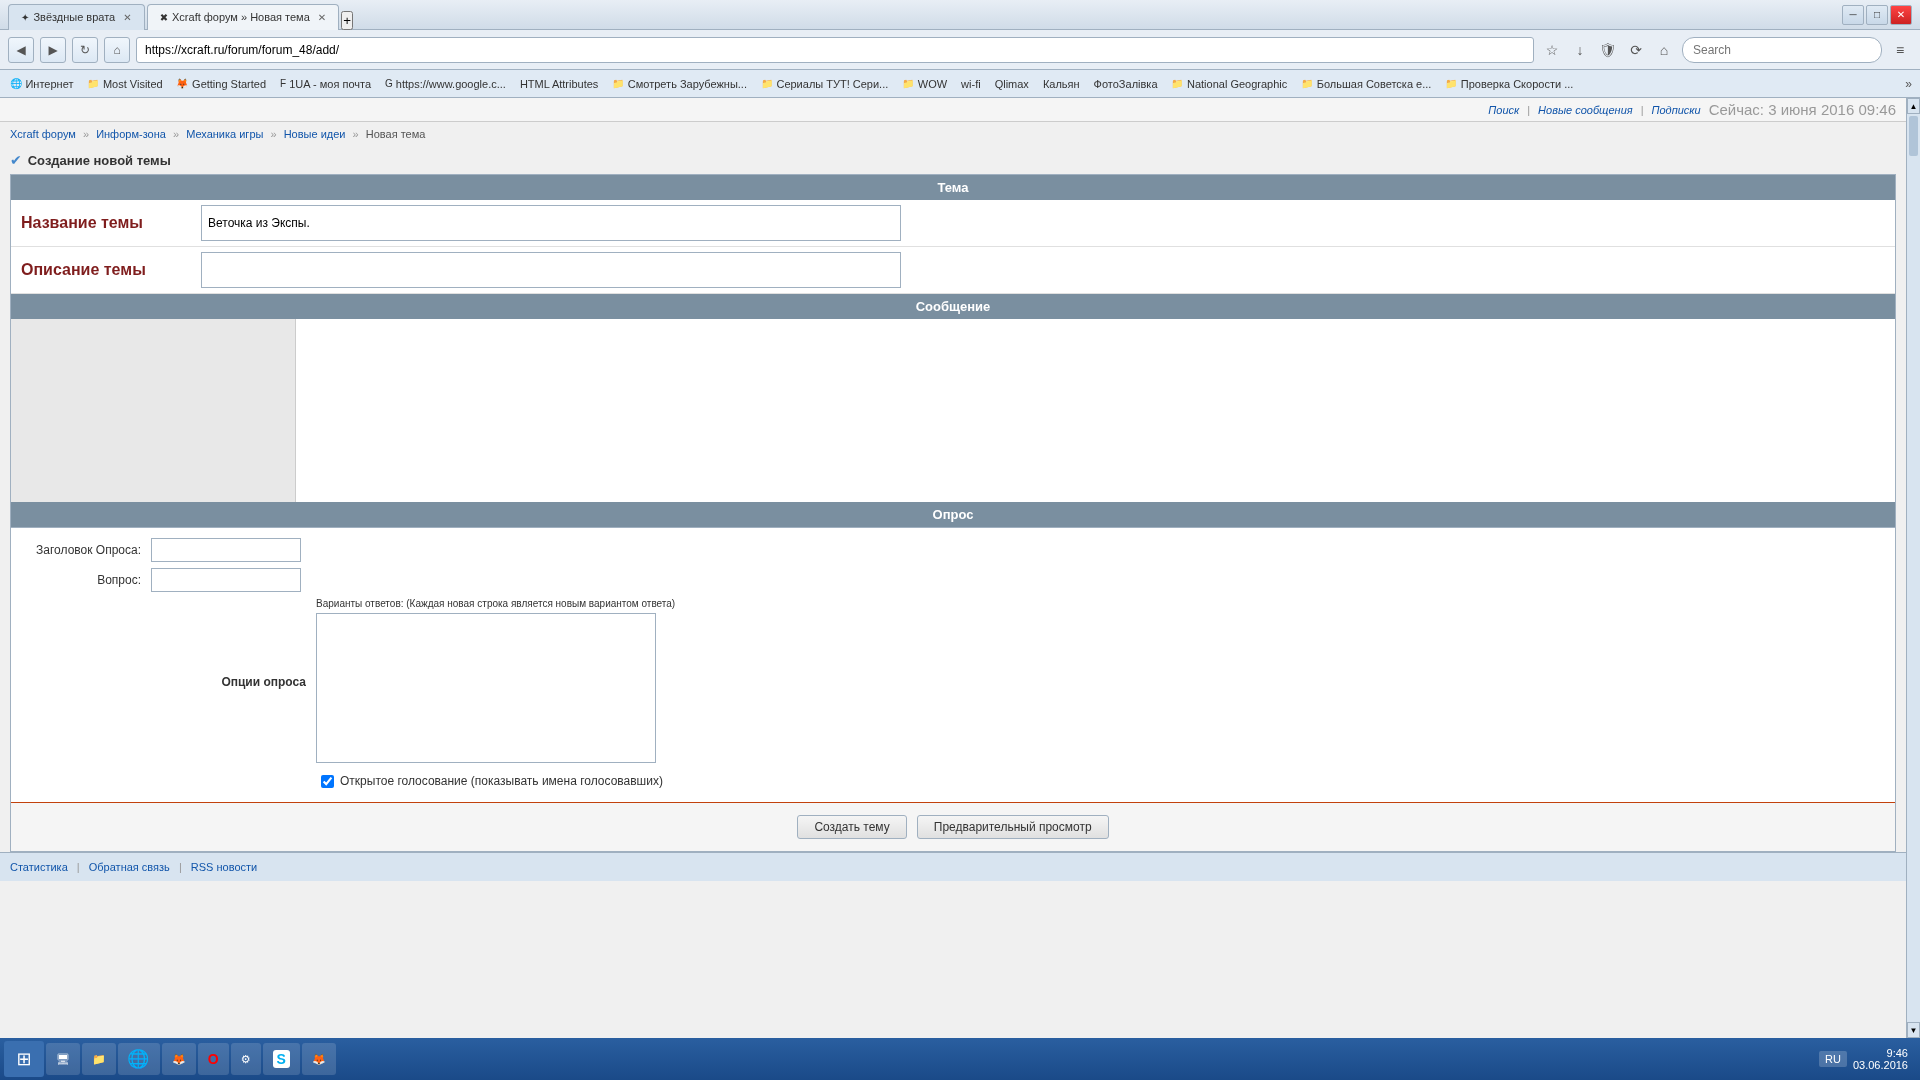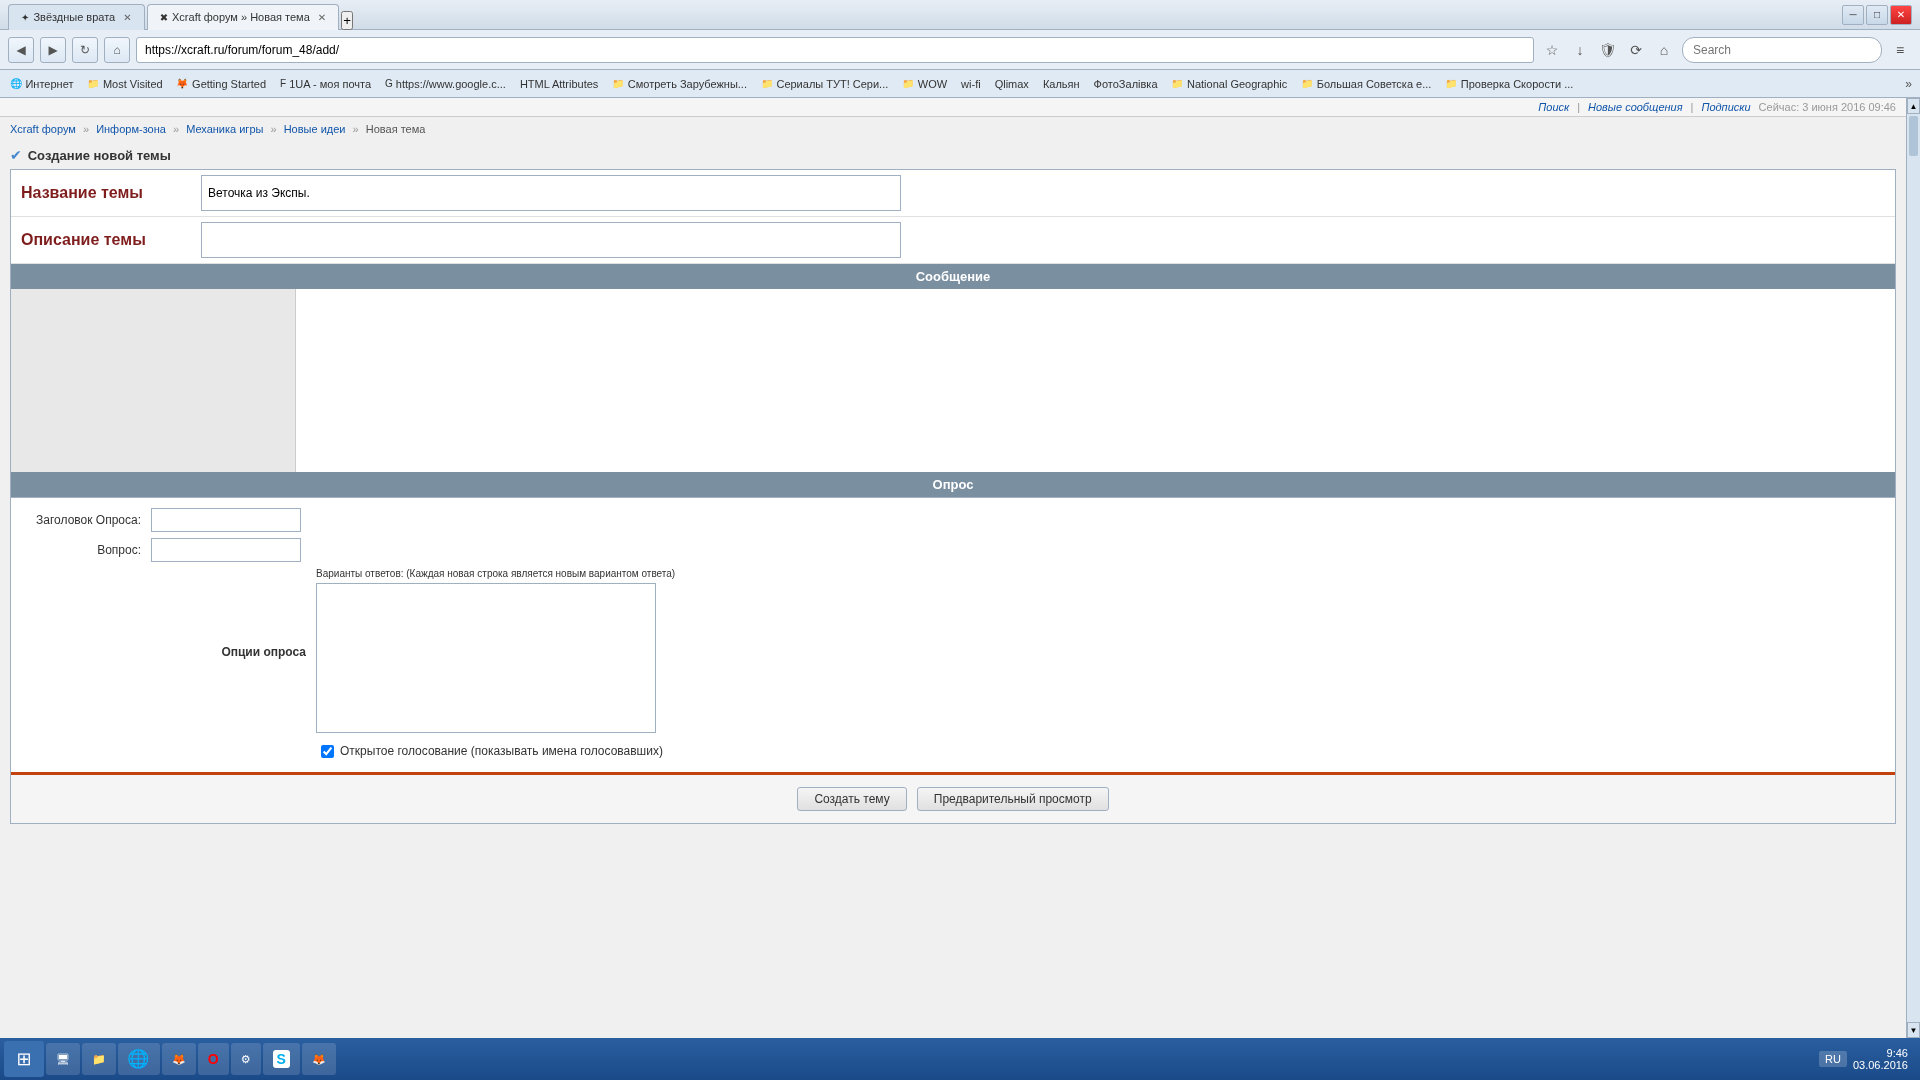--- a/index.html
+++ b/index.html
@@ -30,21 +30,21 @@
     
     .bookmarks-bar { background: #e0eaf4; height: 28px; display: flex; align-items: center; padding: 0 4px; border-bottom: 1px solid #a0b0c0; overflow: hidden; gap: 2px; }
     .bookmark-item { display: flex; align-items: center; padding: 2px 6px; font-size: 11px; color: #333; cursor: pointer; white-space: nowrap; border-radius: 3px; }
     .bookmark-icon { margin-right: 3px; font-size: 10px; }
     .bookmarks-more { margin-left: auto; cursor: pointer; color: #555; font-size: 12px; padding: 2px 4px; }
 
     
     .user-top-bar { background: #f5f5f5; border-bottom: 1px solid #ccc; display: flex; justify-content: flex-end; align-items: center; padding: 3px 10px; font-size: 11px; color: #333; gap: 8px; }
     .user-top-bar a { color: #1155aa; text-decoration: none; cursor: pointer; font-style: italic; }
     .user-top-bar span { color: #999; }
-    .datetime { color: #333; font-size: 11px; text-align: center; }
+    .datetime { color: #333; font-size: 15px; text-align: center; }
     .page-content { flex: 1; background: #f0f0f0; overflow-y: auto; }
 
     
     .breadcrumb { padding: 6px 10px; font-size: 11px; color: #555; background: #f0f0f0; }
     .breadcrumb a { color: #1155aa; text-decoration: none; cursor: pointer; }
     .breadcrumb .sep { margin: 0 4px; color: #999; }
 
     
     .page-title-row { display: flex; align-items: center; padding: 6px 10px; background: #f0f0f0; }
     .page-title-icon { color: #4488cc; font-size: 14px; margin-right: 6px; }
@@ -74,21 +74,21 @@
     .poll-options-section { display: flex; margin-bottom: 8px; }
     .poll-options-left { width: 285px; display: flex; flex-direction: column; align-items: flex-end; padding-right: 10px; justify-content: center; font-size: 12px; font-weight: bold; color: #333; }
     .poll-options-right { flex: 1; }
 
     
     .checkbox-row { display: flex; align-items: center; margin-bottom: 4px; margin-left: 290px; }
     .checkbox-row input { margin-right: 6px; }
     .checkbox-label { font-size: 12px; color: #333; }
 
     
-    .buttons-row { display: flex; justify-content: center; padding: 12px; gap: 10px; background: #f5f5f5; border-top: 3px solid #c2410c; }
+    .buttons-row { display: flex; justify-content: center; padding: 12px; gap: 10px; background: #f5f5f5; border-top: 1px solid #c2410c; }
     .action-btn { padding: 4px 16px; border: 1px solid #a0b0c0; border-radius: 3px; background: linear-gradient(to bottom, #f5f5f5, #e0e0e0); cursor: pointer; font-size: 12px; color: #333; }
 
     
     .footer { background: #d8e4f0; border-top: 1px solid #a0b0c0; padding: 8px 10px; font-size: 11px; color: #333; }
     .footer a { color: #1155aa; text-decoration: none; cursor: pointer; }
     .footer .sep { margin: 0 6px; color: #999; }
 
     
     .taskbar { height: 42px; background: linear-gradient(to bottom, #2a5fa0, #1a4a88); display: flex; align-items: center; padding: 0 4px; gap: 2px; position: relative; }
     .start-btn { width: 40px; height: 36px; background: #3a6fb0; border-radius: 3px; display: flex; align-items: center; justify-content: center; cursor: pointer; }
@@ -234,20 +234,21 @@
         <span>Новая тема</span>
       </div>
 
       <div class="page-title-row">
         <span class="page-title-icon">✔</span>
         <span class="page-title-text">Создание новой темы</span>
       </div>
 
       <div class="form-container">
 
+        <div class="section-header">Тема</div>
 
         <div class="form-row">
           <div class="form-label">Название темы</div>
           <input class="form-input-wide" type="text" value="Веточка из Экспы." style="">
         </div>
         <div class="form-row">
           <div class="form-label">Описание темы</div>
           <input class="form-input-wide" type="text" value="" style="">
         </div>
 
@@ -299,20 +300,27 @@
           </div>
         </div>
 
         <div class="buttons-row">
           <button class="action-btn">Создать тему</button>
           <button class="action-btn">Предварительный просмотр</button>
         </div>
 
       </div>
 
+      <div class="footer">
+        <a>Статистика</a>
+        <span class="sep">|</span>
+        <a>Обратная связь</a>
+        <span class="sep">|</span>
+        <a>RSS новости</a>
+      </div>
 
     </div>
 
     <div class="right-scrollbar">
       <div class="scroll-arrow">▲</div>
       <div style="flex:1; background:#d8e4f0; position:relative;">
         <div class="scroll-thumb" style="height:40px; margin:2px;"></div>
       </div>
       <div class="scroll-arrow">▼</div>
     </div>

